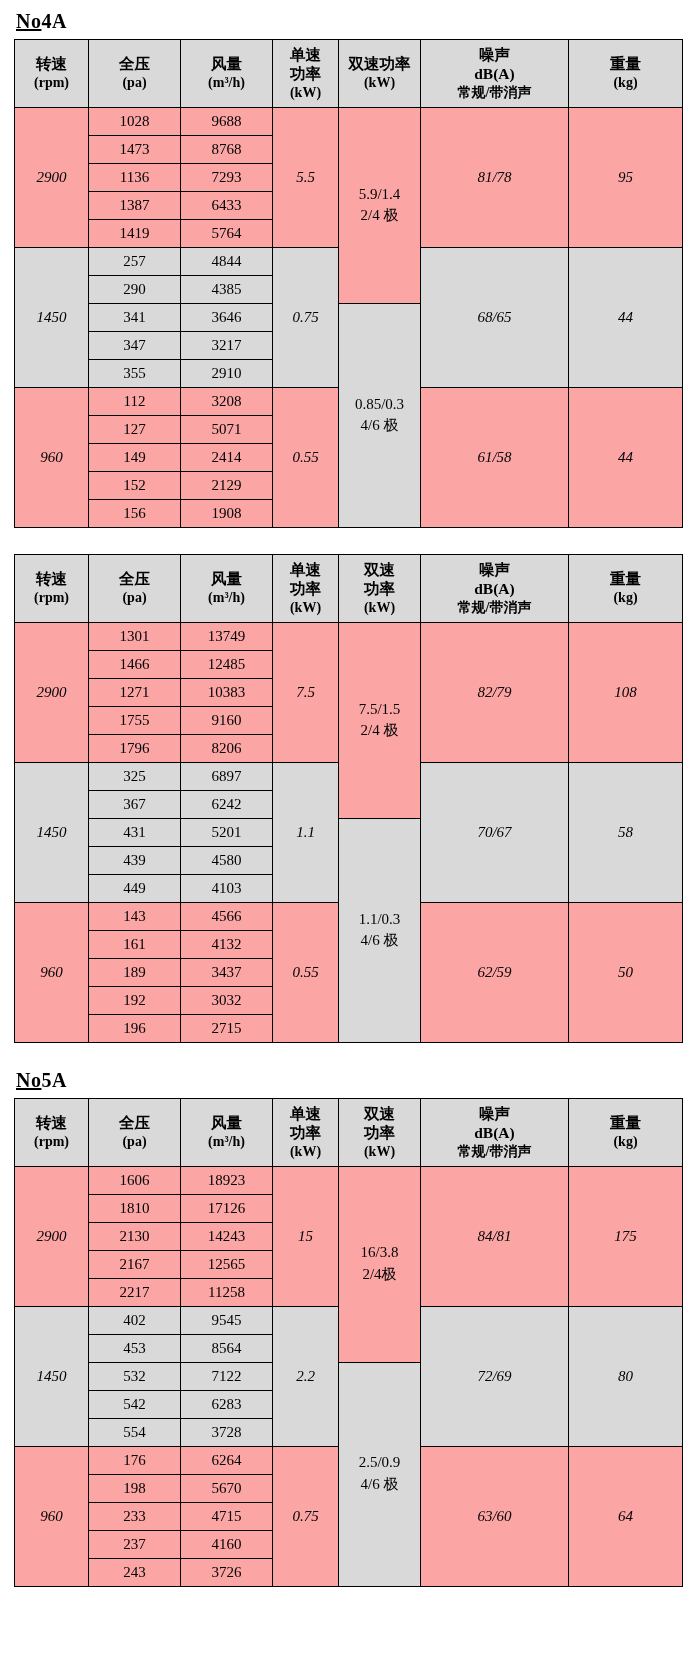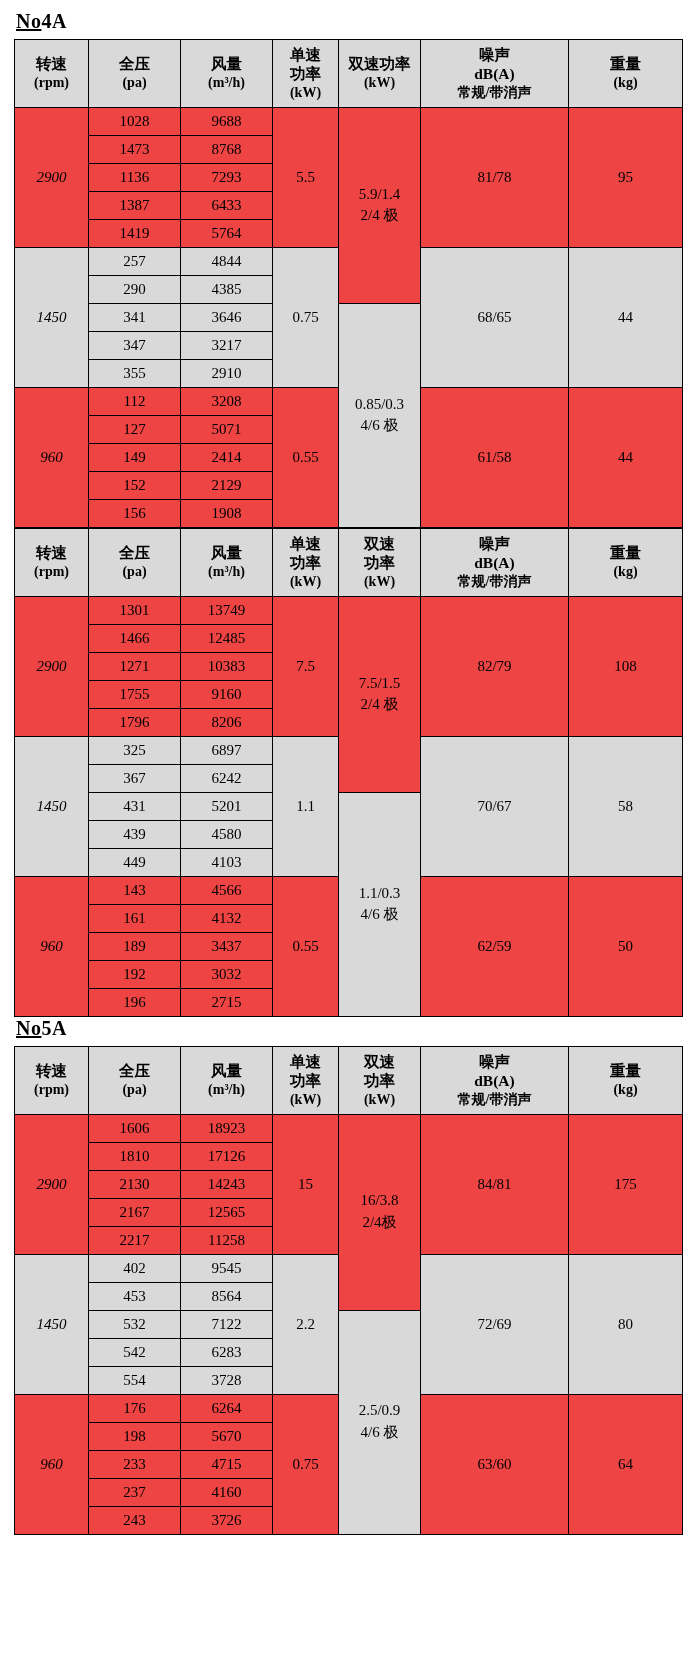--- a/index.html
+++ b/index.html
@@ -11,40 +11,41 @@
     width: 700px;
     font-family: "Liberation Serif", "DejaVu Serif", serif;
     color: #000000;
   }
   .page {
     width: 700px;
     padding: 10px 14px 14px 14px;
     box-sizing: border-box;
   }
   .block {
+    margin-bottom: 26px;
   }
   .block:last-child {
     margin-bottom: 0;
   }
   .block-title {
     font-size: 20px;
     font-weight: bold;
     letter-spacing: 0.5px;
     margin: 0 0 6px 2px;
     font-family: "Liberation Serif", "DejaVu Serif", serif;
   }
   .block-title .no-u {
     text-decoration: underline;
     text-underline-offset: 1px;
   }
   table.spec {
     border-collapse: collapse;
     width: 668px;
     table-layout: fixed;
-    background: #ef4444;
+    background: #fca5a5;
   }
   table.spec td, table.spec th {
     border: 1px solid #000000;
     text-align: center;
     vertical-align: middle;
     font-size: 15px;
     font-family: "Liberation Serif", "DejaVu Serif", serif;
     padding: 1px 2px;
   }
   table.spec thead th {
@@ -69,20 +70,21 @@
   td.rpm {
     font-size: 16px;
     font-style: italic;
   }
   td.num {
     font-size: 15px;
     height: 25px;
   }
   td.big {
     font-size: 16px;
+    font-style: italic;
   }
   td.dual {
     font-size: 15px;
     line-height: 1.45;
   }
   
   col.c-rpm   { width: 74px; }
   col.c-pa    { width: 92px; }
   col.c-flow  { width: 92px; }
   col.c-kw1   { width: 66px; }

